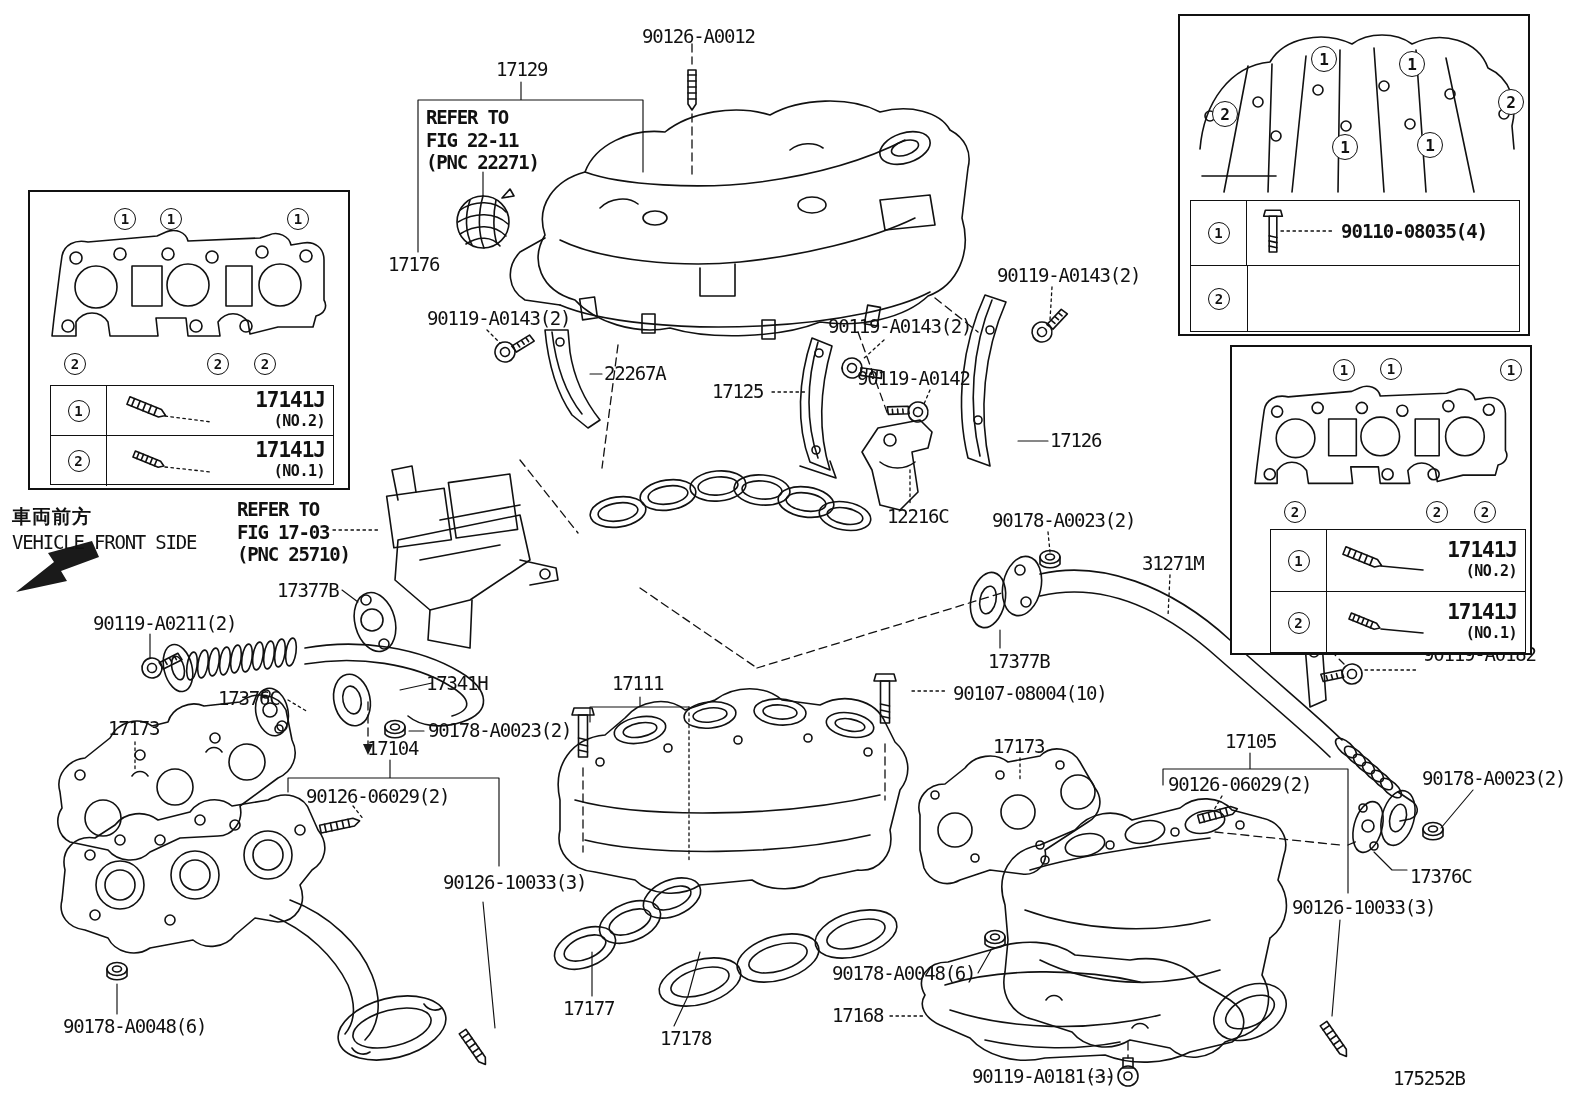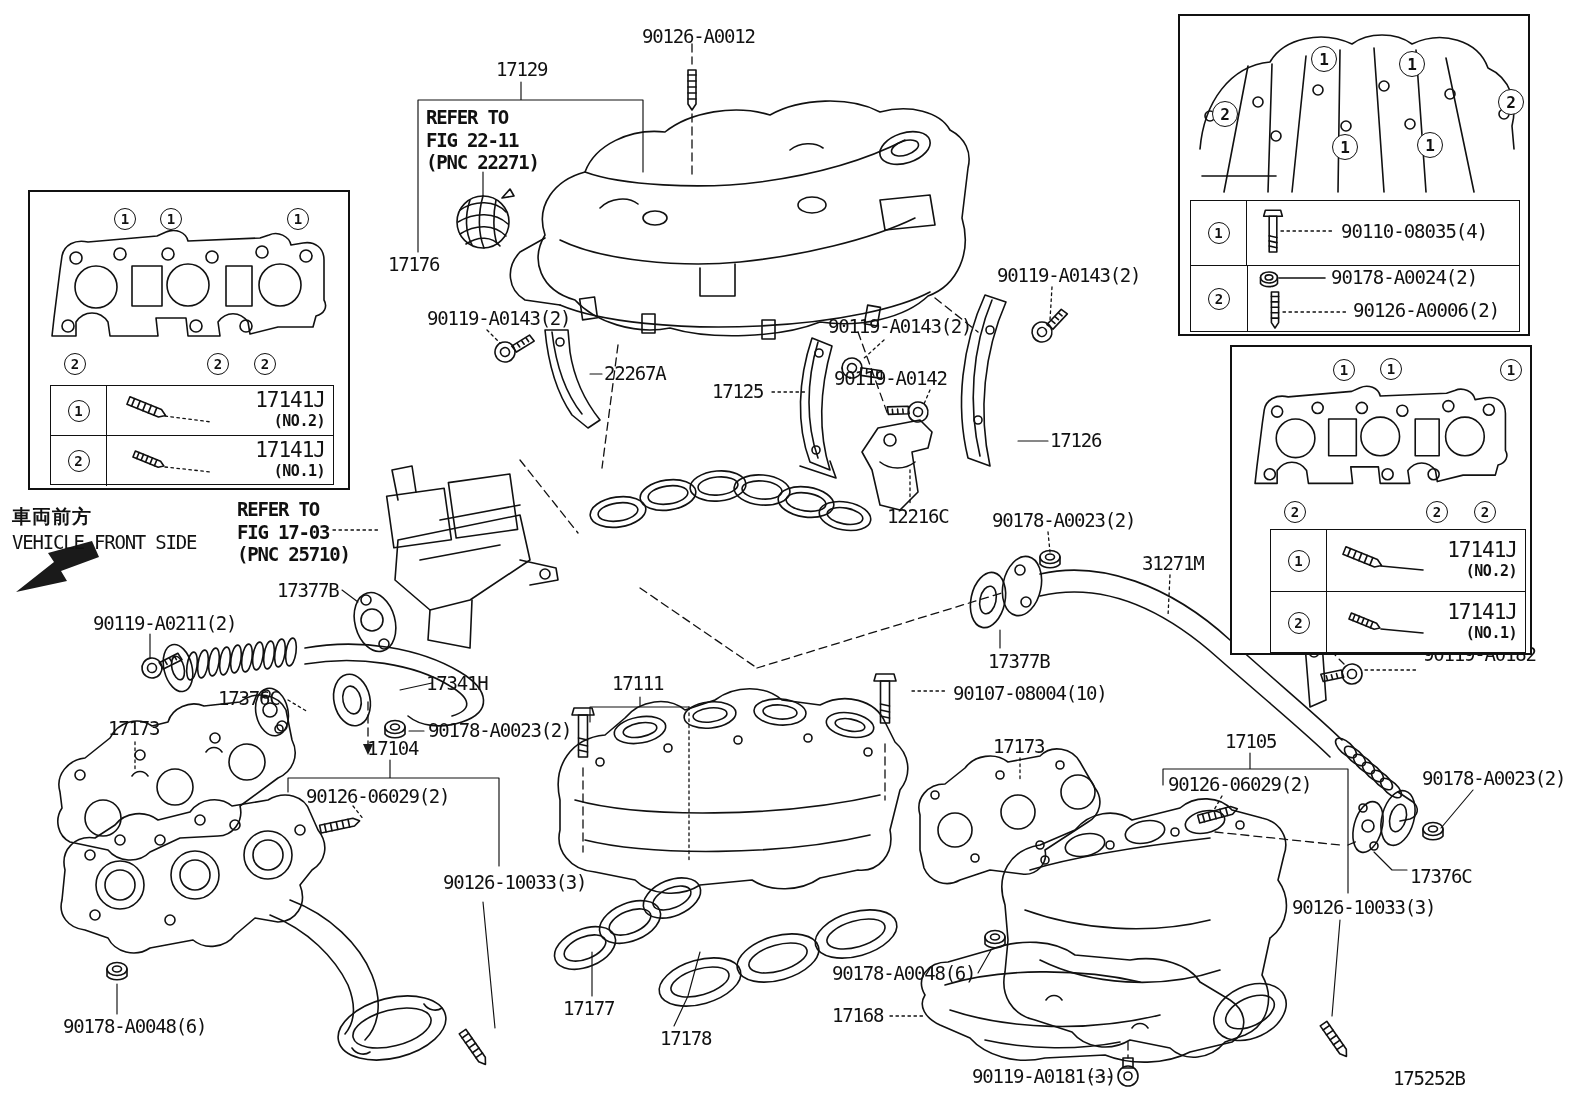--- a/index.html
+++ b/index.html
@@ -15,21 +15,21 @@
            background:#fff;display:flex;align-items:center;justify-content:center;
            font-size:14px;font-weight:bold;box-sizing:border-box}
   .c26{width:26px;height:26px;font-size:16px}
   .legend-table{position:absolute;border:1.7px solid #111;box-sizing:border-box;background:#fff}
   .legend-row{position:relative;box-sizing:border-box;border-bottom:1.7px solid #111;display:flex}
   .legend-row:last-child{border-bottom:none}
   .legend-key{width:56px;border-right:1.7px solid #111;display:flex;align-items:center;
               justify-content:center;box-sizing:border-box;flex:0 0 56px}
   .legend-key .callout{position:static}
   .legend-body{position:relative;flex:1}
-  .part-big{position:absolute;font-size:21px;font-weight:normal;letter-spacing:-1px;white-space:nowrap}
+  .part-big{position:absolute;font-size:21px;font-weight:bold;letter-spacing:-1px;white-space:nowrap}
   .part-ref{position:absolute;font-size:15px;font-weight:bold;letter-spacing:-0.5px;white-space:nowrap}
   svg{position:absolute;left:0;top:0}
   svg *{vector-effect:non-scaling-stroke}
   .art path,.art ellipse,.art circle,.art rect,.art line,.art polyline
       {stroke:#111;stroke-width:1.6;fill:none;stroke-linecap:round;stroke-linejoin:round}
   .art .thin{stroke-width:1.15}
   .art .dash{stroke-dasharray:8 5;stroke-width:1.3}
   .art .dot{stroke-dasharray:2.5 3.5;stroke-width:1.3}
   .art .fill{fill:#1a1a1a;stroke:none}
 </style>
@@ -364,21 +364,21 @@
 <div class="note" style="left:426px;top:106px">
   <div>REFER TO</div>
   <div>FIG 22-11</div>
   <div>(PNC 22271)</div>
 </div>
 <div class="lbl" style="left:388px;top:254px">17176</div>
 <div class="lbl" style="left:427px;top:308px">90119-A0143(2)</div>
 <div class="lbl" style="left:604px;top:363px">22267A</div>
 <div class="lbl" style="left:712px;top:381px">17125</div>
 <div class="lbl" style="left:828px;top:316px">90119-A0143(2)</div>
-<div class="lbl" style="left:834px;top:368px">90119-A0142</div>
+<div class="lbl" style="left:857px;top:368px">90119-A0142</div>
 <div class="lbl" style="left:997px;top:265px">90119-A0143(2)</div>
 <div class="lbl" style="left:1050px;top:430px">17126</div>
 <div class="lbl" style="left:887px;top:506px">12216C</div>
 <div class="lbl" style="left:992px;top:510px">90178-A0023(2)</div>
 <div class="lbl" style="left:1142px;top:553px">31271M</div>
 <div class="note" style="left:237px;top:498px">
   <div>REFER TO</div>
   <div>FIG 17-03</div>
   <div>(PNC 25710)</div>
 </div>
@@ -507,34 +507,20 @@
           <path class="dot" d="M34,30 L88,30"></path>
         </svg>
         <div class="part-big" style="left:94px;top:19px;font-size:19px">90110-08035(4)</div>
       </div>
     </div>
     <div class="legend-row" style="height:65px">
       <div class="legend-body" style="position:absolute;left:0;top:0;width:56px;height:100%;border-right:1.7px solid #111"></div>
       <div class="legend-key" style="border-right:none">
           <div class="callout">2</div>
         </div>
-      <div class="legend-body">
-        <svg class="art" width="270" height="63">
-          <g transform="translate(22,14) scale(0.85)">
-              <use href="#sym-nut"></use>
-            </g>
-          <path d="M32,12 L78,12"></path>
-          <g transform="translate(28,44) rotate(90) scale(0.9)">
-              <use href="#sym-stud"></use>
-            </g>
-          <path class="dot" d="M36,46 L100,46"></path>
-        </svg>
-        <div class="part-big" style="left:84px;top:0px;font-size:19px">90178-A0024(2)</div>
-        <div class="part-big" style="left:106px;top:33px;font-size:19px">90126-A0006(2)</div>
-      </div>
     </div>
   </div>
 </div>
 
 <div class="box" style="left:1230px;top:345px;width:302px;height:310px">
   <svg class="art" style="left:12px;top:36px" width="278" height="118" viewBox="0 0 302 122">
     <path d="M14,88 L12,106 L36,106 L36,92 C44,80 60,80 68,92 L70,106 L118,106 L116,88 L146,88 L148,106 L180,106 L178,92 C186,81 200,81 208,92 L210,104 L238,97 L273,97 L276,86 C284,84 288,77 284,70 L284,30 C284,18 275,11 263,13 L251,15 C249,6 238,1 229,5 L220,8 L148,11 C146,2 135,-2 126,2 L117,6 L48,12 C35,9 24,15 22,26 L20,40 Z"></path>
     <circle cx="56" cy="57" r="21"></circle>
       <circle cx="148" cy="55" r="21"></circle>
       <circle cx="240" cy="55" r="21"></circle>

